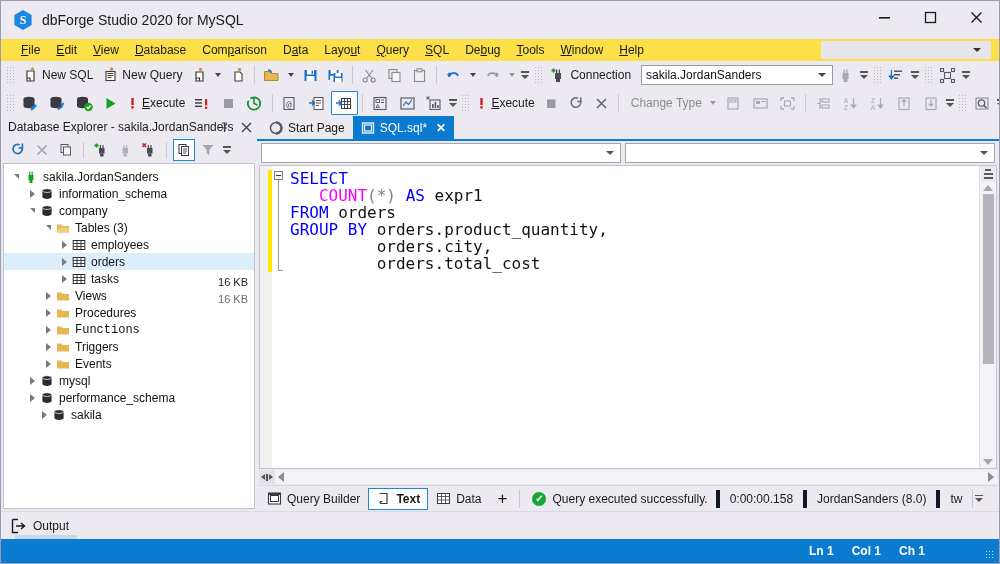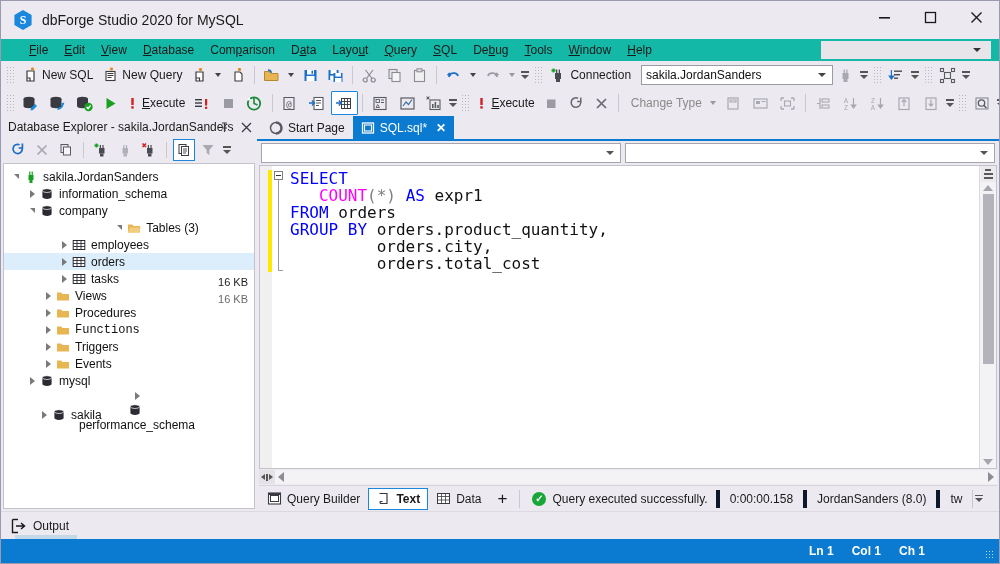--- a/index.html
+++ b/index.html
@@ -42,21 +42,21 @@
   .wincontrols { position:absolute; right:0; top:0; height:38px; display:flex; }
   .wbtn {
     width:46px;height:32px;display:flex;align-items:center;justify-content:center;
     cursor:default;
   }
   .wbtn svg{display:block;}
 
   
   .menubar {
     height:22px;flex:0 0 22px;display:flex;align-items:center;
-    padding-left:20px;background:#14b8a6;position:relative;
+    padding-left:12px;background:#fde047;position:relative;
   }
   .menuitem{
     padding:2px 8px;font-size:12px;color:#1a1a1a;cursor:default;white-space:nowrap;
   }
   .menu-u{text-decoration:underline;}
   .menu-search{
     position:absolute;right:8px;top:2px;width:170px;height:18px;
     background:#e7e4ea;border:none;display:flex;align-items:center;
   }
   .menu-search-arrow{
@@ -828,21 +828,21 @@
             </span>
             <span class="ticon">
               <svg width="14" height="14" viewBox="0 0 14 14">
                 <ellipse cx="7" cy="3.6" rx="4.6" ry="1.9" fill="#2b2b33"></ellipse>
                 <path d="M2.4,3.6 L2.4,10 C2.4,11.1 4.5,11.9 7,11.9 C9.5,11.9 11.6,11.1 11.6,10 L11.6,3.6" fill="#2b2b33"></path>
                 <ellipse cx="7" cy="3.6" rx="4.6" ry="1.9" fill="none" stroke="#fff" stroke-width="0.7"></ellipse>
               </svg>
             </span>
             <span>company</span>
           </div>
-          <div class="trow" style="padding-left: 60px; justify-content: center;">
+          <div class="trow" style="padding-left: 38px;">
             <span class="texp">
               <span class="tri-down"></span>
             </span>
             <span class="ticon">
               <svg width="14" height="14" viewBox="0 0 14 14">
                 <path d="M1,3.5 L5.3,3.5 L6.4,5 L13,5 L13,11.5 L1,11.5 Z" fill="#e8b553"></path>
                 <path d="M1,11.5 L3,6.5 L14,6.5 L12,11.5 Z" fill="#f3cd7f"></path>
               </svg>
             </span>
             <span>Tables (3)</span>
@@ -947,21 +947,21 @@
             </span>
             <span class="ticon">
               <svg width="14" height="14" viewBox="0 0 14 14">
                 <ellipse cx="7" cy="3.6" rx="4.6" ry="1.9" fill="#2b2b33"></ellipse>
                 <path d="M2.4,3.6 L2.4,10 C2.4,11.1 4.5,11.9 7,11.9 C9.5,11.9 11.6,11.1 11.6,10 L11.6,3.6" fill="#2b2b33"></path>
                 <ellipse cx="7" cy="3.6" rx="4.6" ry="1.9" fill="none" stroke="#fff" stroke-width="0.7"></ellipse>
               </svg>
             </span>
             <span>mysql</span>
           </div>
-          <div class="trow" style="padding-left: 22px; flex-direction: column;">
+          <div class="trow" style="padding-left: 22px;">
             <span class="texp">
               <span class="tri-right"></span>
             </span>
             <span class="ticon">
               <svg width="14" height="14" viewBox="0 0 14 14">
                 <ellipse cx="7" cy="3.6" rx="4.6" ry="1.9" fill="#2b2b33"></ellipse>
                 <path d="M2.4,3.6 L2.4,10 C2.4,11.1 4.5,11.9 7,11.9 C9.5,11.9 11.6,11.1 11.6,10 L11.6,3.6" fill="#2b2b33"></path>
                 <ellipse cx="7" cy="3.6" rx="4.6" ry="1.9" fill="none" stroke="#fff" stroke-width="0.7"></ellipse>
               </svg>
             </span>

